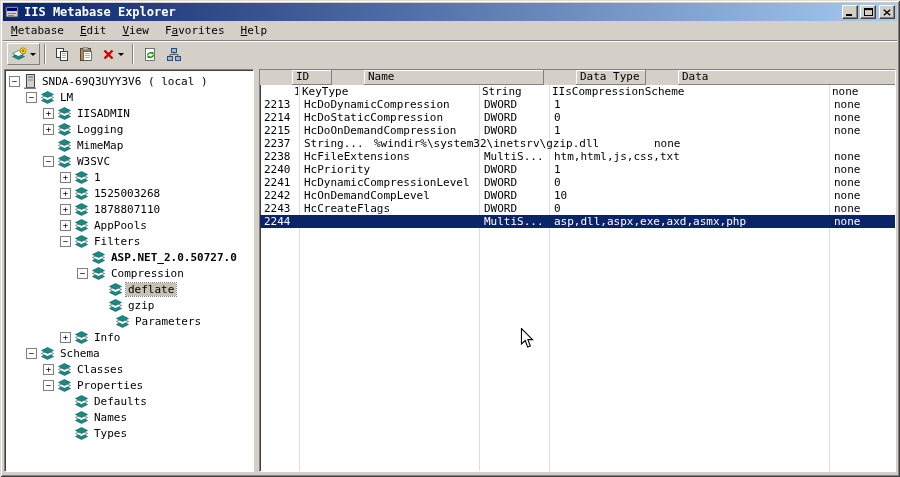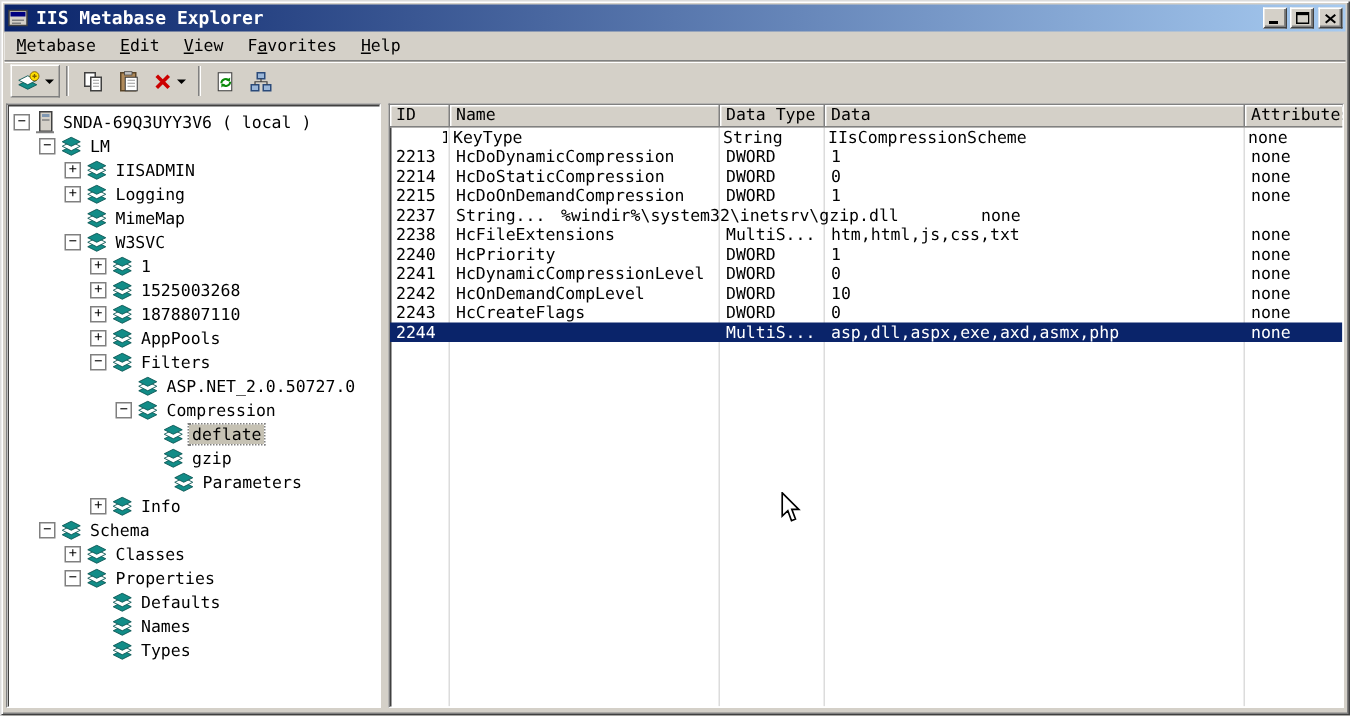--- a/index.html
+++ b/index.html
@@ -64,21 +64,21 @@
                 margin-right:3px; }
   .expand-spacer { width:14px; flex:0 0 14px; }
   .tree-ico { display:inline-flex; margin-right:3px; }
   .tree-label { padding:0 2px; }
   .tree-label.tree-selected { background:#c6c2b4; outline:1px dotted #808080; }
 
   
   .list-header { display:flex; height:15px; flex:0 0 15px; background:#d4d0c8; }
   .hcell { border-right:1px solid #808080; border-bottom:1px solid #808080;
            box-shadow: inset 1px 1px 0 #fff; padding:0 4px; line-height:14px;
-           overflow:hidden; white-space:nowrap; flex:0 0 auto; }
+           overflow:hidden; white-space:nowrap; flex:0 0 auto;margin-left:32px; }
   .hcell.flex { flex:1 1 auto; border-right:none; }
   .list-body { position:relative; flex:1 1 auto; overflow:hidden; }
   .vline { position:absolute; top:0; bottom:0; width:1px; background:#dcdcdc; }
   .lrow { display:flex; height:13px; line-height:13px; position:relative;
           white-space:nowrap; }
   .lcell { padding:0 4px; overflow:hidden; white-space:pre; flex:0 0 auto; }
   .lcell.flex { flex:1 1 auto; }
   .lrow.selected { background:#0a246a; color:#fff; z-index:1; }
 
   .cursor { position:absolute; left:520px; top:328px; z-index:50; pointer-events:none; }
@@ -307,21 +307,21 @@
           <span class="expand-box">−</span>
           <span class="tree-ico">
             <svg width="15" height="13" viewBox="0 0 15 13">
               <path d="M1.5 9.5 L7.5 6.5 L13.5 9.5 L7.5 12.5 Z" fill="#128c87" stroke="#0a5653" stroke-width="0.6"></path>
               <path d="M1.5 6.5 L7.5 3.5 L13.5 6.5 L7.5 9.5 Z" fill="#ffffff" stroke="#0a5653" stroke-width="0.6"></path>
               <path d="M1.5 3.5 L7.5 0.5 L13.5 3.5 L7.5 6.5 Z" fill="#128c87" stroke="#0a5653" stroke-width="0.6"></path>
             </svg>
           </span>
           <span class="tree-label">Filters</span>
         </div>
-        <div class="tree-row" style="padding-left: 72px;">
+        <div class="tree-row" style="padding-left: 72px; font-weight: bold;">
           <span class="expand-spacer"></span>
           <span class="tree-ico">
             <svg width="15" height="13" viewBox="0 0 15 13">
               <path d="M1.5 9.5 L7.5 6.5 L13.5 9.5 L7.5 12.5 Z" fill="#128c87" stroke="#0a5653" stroke-width="0.6"></path>
               <path d="M1.5 6.5 L7.5 3.5 L13.5 6.5 L7.5 9.5 Z" fill="#ffffff" stroke="#0a5653" stroke-width="0.6"></path>
               <path d="M1.5 3.5 L7.5 0.5 L13.5 3.5 L7.5 6.5 Z" fill="#128c87" stroke="#0a5653" stroke-width="0.6"></path>
             </svg>
           </span>
           <span class="tree-label">ASP.NET_2.0.50727.0</span>
         </div>

